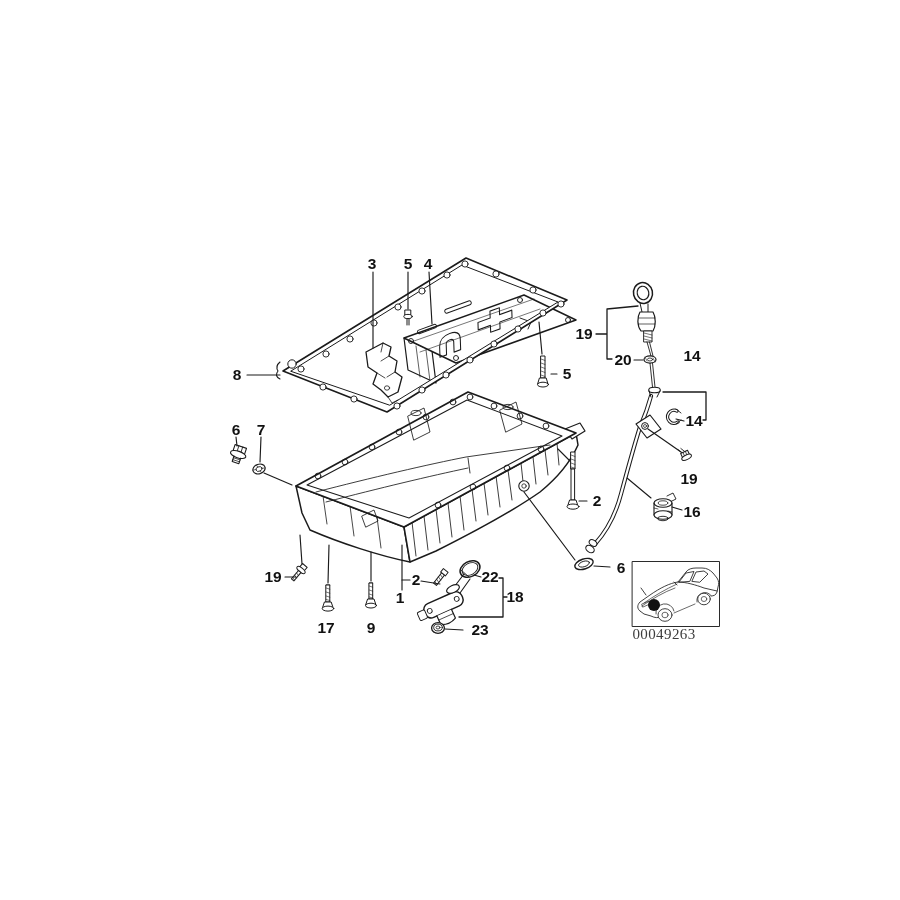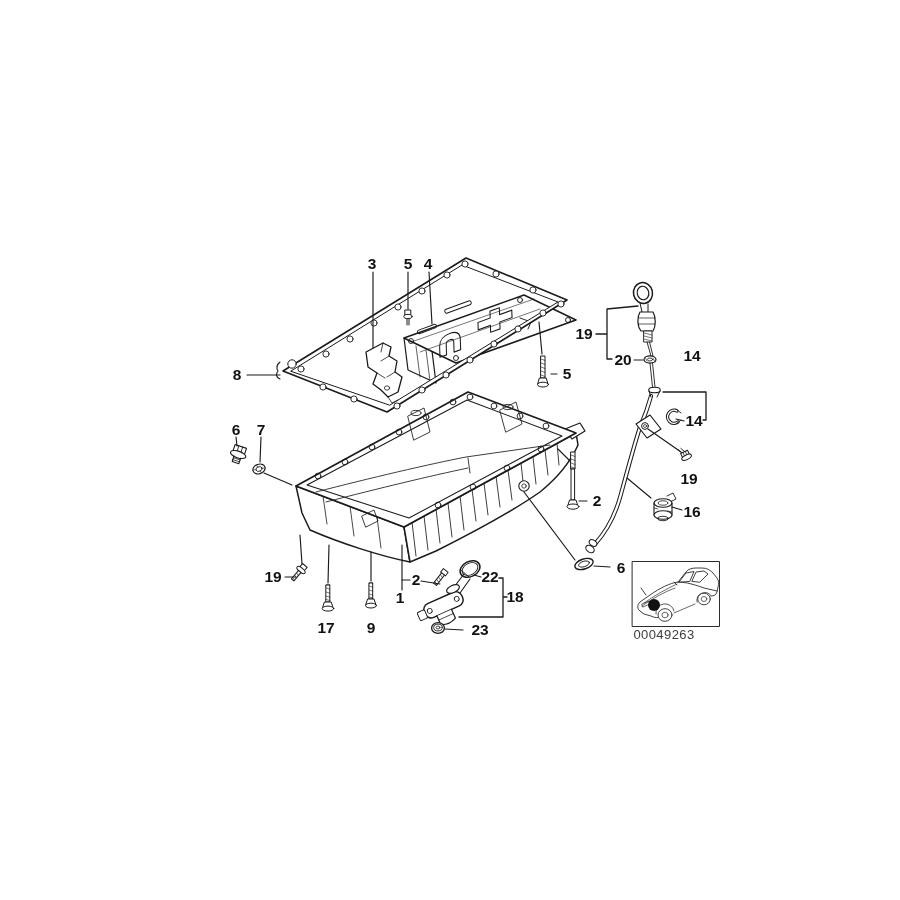--- a/index.html
+++ b/index.html
@@ -8,22 +8,22 @@
     font-family:"Liberation Sans","DejaVu Sans",sans-serif;
   }
   .stage svg{position:absolute;left:0;top:0;}
   .callout{
     position:absolute;transform:translate(-50%,-50%);
     font-weight:700;font-size:15.5px;line-height:1;color:#111;
     letter-spacing:0px;white-space:nowrap;user-select:none;cursor:pointer;
   }
   .inset-id{
     position:absolute;transform:translate(-50%,-50%);
-    font-size:13px;color:#3d3d3d;letter-spacing:0.4px;white-space:nowrap;
-    font-family:Liberation Sans, sans-serif;
+    font-size:15px;color:#3d3d3d;letter-spacing:0.4px;white-space:nowrap;
+    font-family:Liberation Serif, serif;
     padding-left:8px;
   }
 </style>
 </head>
 <body>
 
 <div class="stage">
 <svg width="900" height="900" viewBox="0 0 900 900">
   <g fill="none" stroke="#1b1b1b" stroke-linecap="round" stroke-linejoin="round">
 

